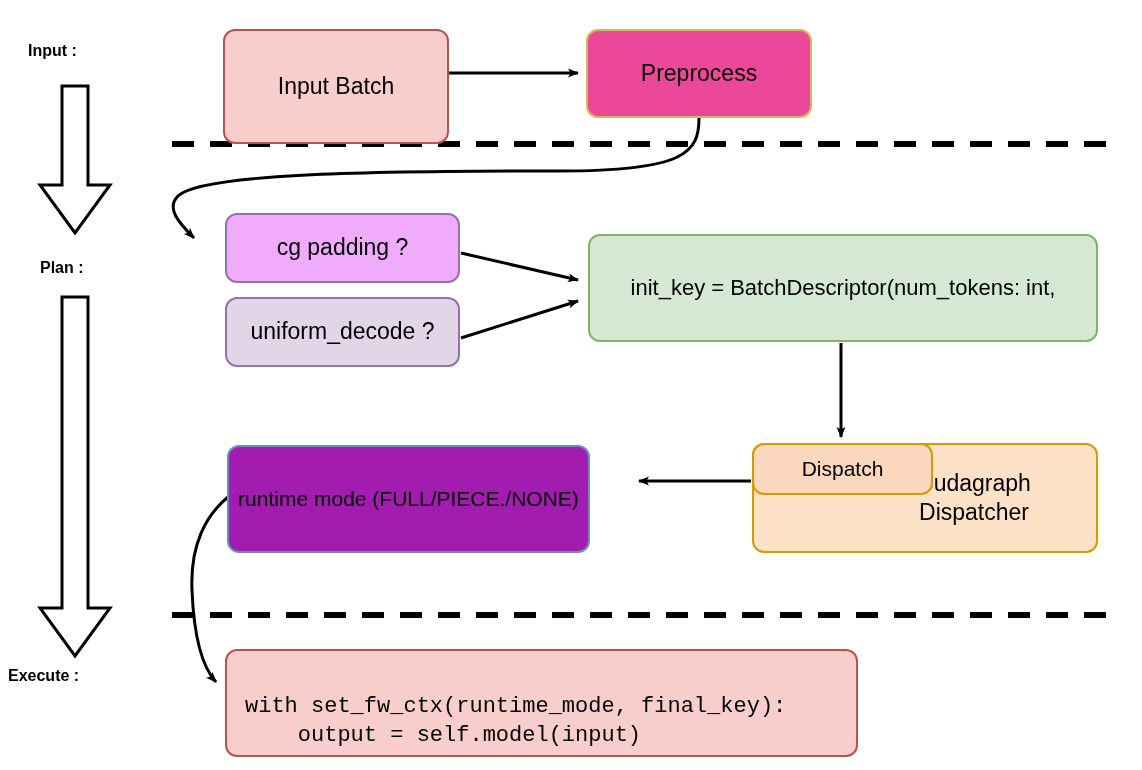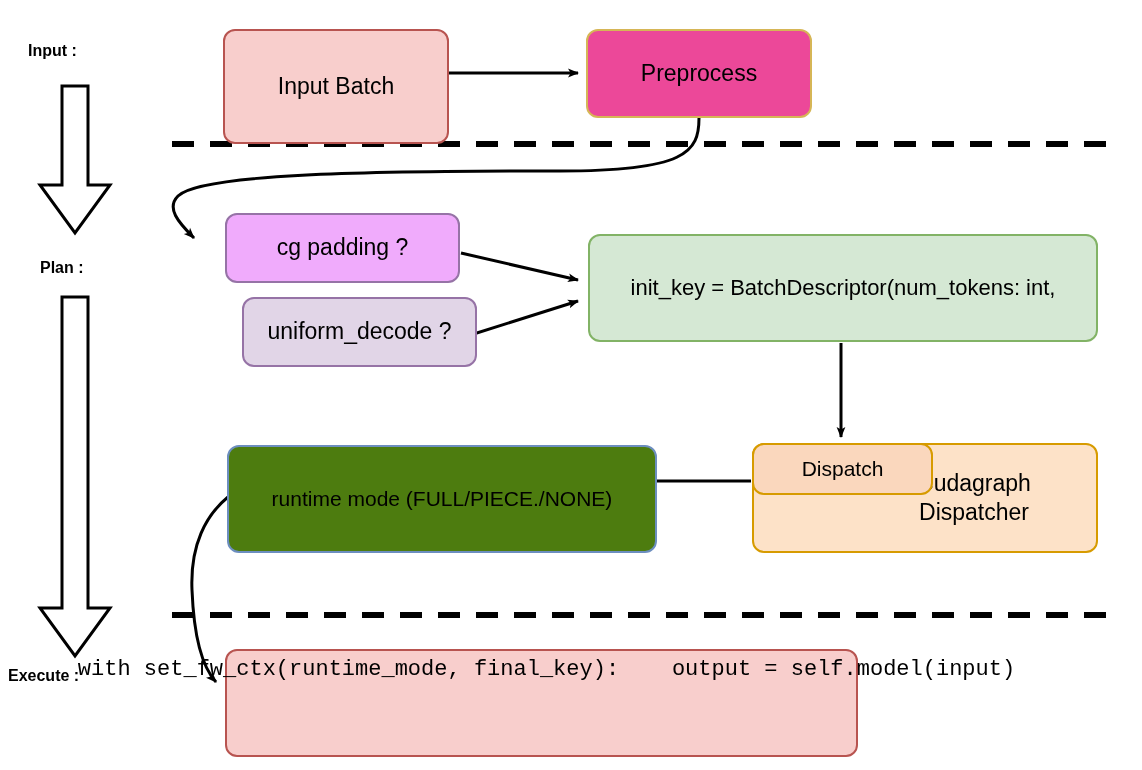--- a/index.html
+++ b/index.html
@@ -102,39 +102,39 @@
   </div>
 
   <div class="node" style="left:586px; top:29px; width:226px; height:89px; background:#ec4899; border-color:#d6b656;">
     <span class="node-text">Preprocess</span>
   </div>
 
   <div class="node" style="left:225px; top:213px; width:235px; height:70px; background:#f0abfc; border-color:#9673a6;">
     <span class="node-text">cg padding ?</span>
   </div>
 
-  <div class="node" style="left:242px; top:297px; width:235px; height:70px; background:#e1d5e7; border-color:#9673a6;">
+  <div class="node" style="left:225px; top:297px; width:235px; height:70px; background:#e1d5e7; border-color:#9673a6;">
     <span class="node-text">uniform_decode ?</span>
   </div>
 
   <div class="node two-line" style="left:588px; top:234px; width:510px; height:108px; background:#d5e8d4; border-color:#82b366; flex-direction:column; justify-content:center;">
     <span class="node-text">init_key = BatchDescriptor(num_tokens: int,</span>
   </div>
 
   <div class="node" style="left:752px; top:443px; width:346px; height:110px; background:#fde2c8; border-color:#d79b00; flex-direction:column; justify-content:center; align-items:flex-end; padding-right:22px;">
     <span style="display:block; text-align:center; width:200px;">Cudagraph</span>
     <span style="display:block; text-align:center; width:200px;">Dispatcher</span>
   </div>
 
   <div class="node" style="left:752px; top:443px; width:181px; height:52px; background:#fad7bd; border-color:#d79b00; font-size:21px;">
     <span class="node-text">Dispatch</span>
   </div>
 
-  <div class="node two-line" style="left:227px; top:445px; width:430px; height:108px; background:#4d7c0f; border-color:#6c8ebf; flex-direction:column; justify-content:center; font-size:21px;gap:41px;">
+  <div class="node two-line" style="left:227px; top:445px; width:363px; height:108px; background:#a21caf; border-color:#6c8ebf; flex-direction:column; justify-content:center; font-size:21px;gap:41px;">
     <span class="node-text">runtime mode (FULL/PIECE./NONE)</span>
   </div>
 
-  <div class="node code" style="left:225px; top:649px; width:633px; height:108px; background:#f8cecc; border-color:#b85450; justify-content:center; align-items:flex-start;">
+  <div class="node code" style="left:225px; top:649px; width:633px; height:108px; background:#f8cecc; border-color:#b85450; flex-direction:column; justify-content:flex-end; align-items:flex-start;">
     <span>with set_fw_ctx(runtime_mode, final_key):</span>
     <span>    output = self.model(input)</span>
   </div>
 
 </div>
 
 </body></html>

